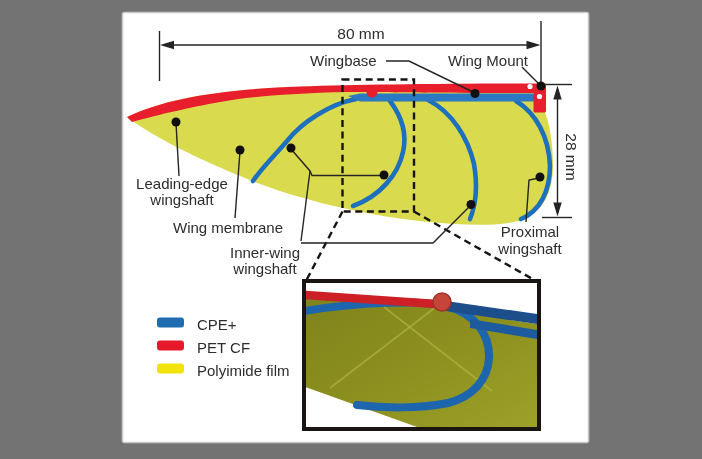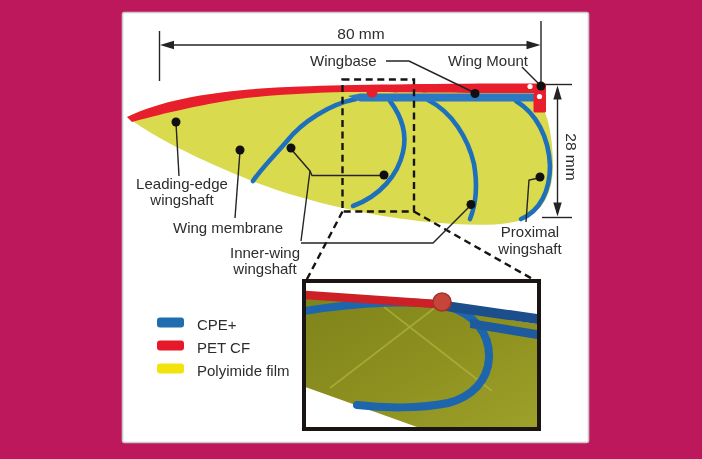--- a/index.html
+++ b/index.html
@@ -1,16 +1,16 @@
 <!DOCTYPE html>
 <html><head>
 <meta charset="utf-8">
 <style>
   html,body{margin:0;padding:0;background:#ffffff;}
-  .stage{position:relative;width:702px;height:459px;background:#be185d;overflow:hidden;
+  .stage{position:relative;width:702px;height:459px;background:#737373;overflow:hidden;
          font-family:"Liberation Sans",sans-serif;}
   svg text{font-family:"Liberation Sans",sans-serif;fill:#2d2d2d;}
   .lbl{font-size:15px;}
   .dim{font-size:15.5px;}
   .leader{stroke:#242424;stroke-width:1.4;fill:none;}
   .dash{stroke:#141414;stroke-width:2.4;fill:none;stroke-dasharray:7 4.6;}
   .dimline{stroke:#242424;stroke-width:1.4;fill:none;}
   .arrow{fill:#242424;stroke:none;}
   .dot{fill:#101010;stroke:none;}
 </style>

